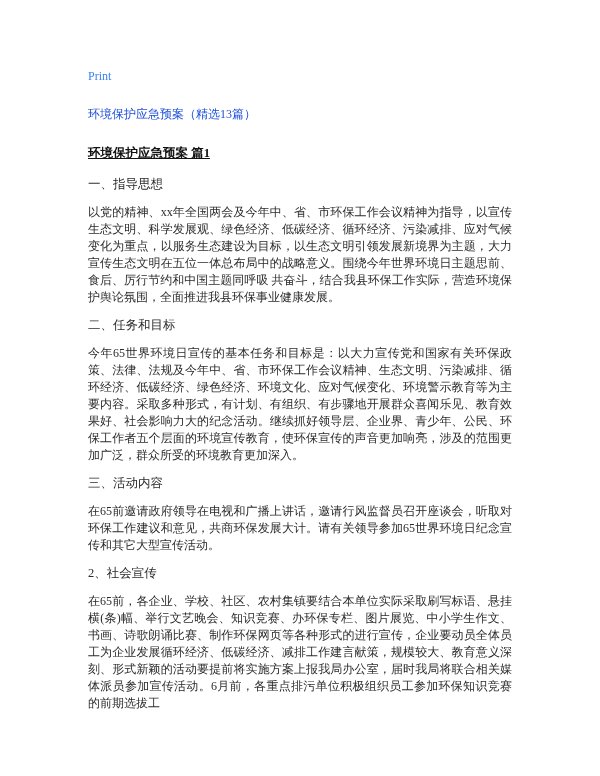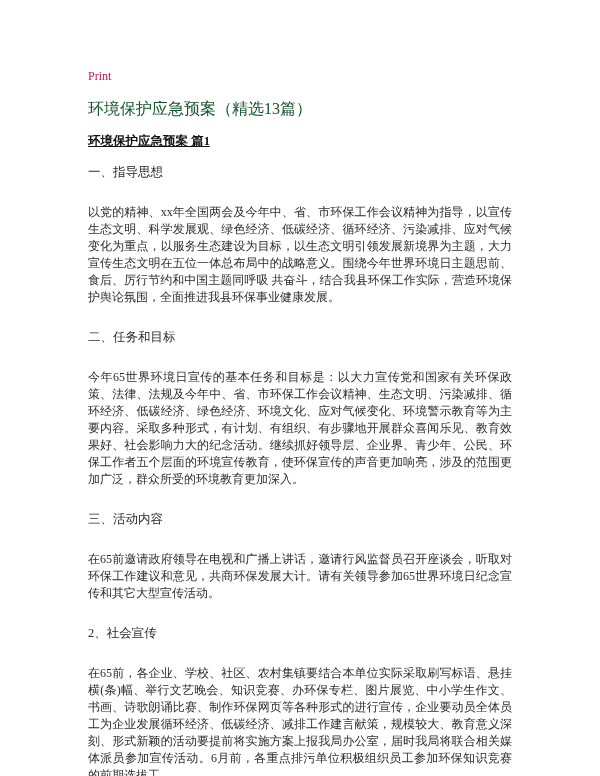--- a/index.html
+++ b/index.html
@@ -17,59 +17,59 @@
     font-family: "Liberation Serif", "DejaVu Serif", serif;
     color: #2b2b2b;
   }
   .content {
     padding: 66px 88px 0 88px;
   }
   .print-link {
     display: inline-block;
     font-size: 12px;
     line-height: 14px;
-    color: #be185d;
+    color: #3b82f6;
     text-decoration: none;
     cursor: pointer;
     font-family: "Liberation Serif", "DejaVu Serif", serif;
   }
   h1.doc-title {
     font-size: 18px;
     line-height: 21px;
     font-weight: bold;
     color: #111111;
     text-align: center;
     margin: 16px 0 14px 0;
     letter-spacing: 1px;
   }
   p.collection-note {
-    font-size: 16px;
+    font-size: 12px;
     line-height: 17px;
-    margin: 16px 0;
-    color: #14532d;
+    margin: 22px 0;
+    color: #1d4ed8;
   }
   h2.article-heading {
     font-size: 12.5px;
     line-height: 17px;
     font-weight: bold;
     color: #111111;
     margin: 14px 0;
     text-decoration: underline;
   }
   h3.section-heading {
     font-size: 12.5px;
     line-height: 17px;
     font-weight: normal;
     color: #2b2b2b;
     margin: 5px 0;
   }
   p.body-para {
     font-size: 12px;
     line-height: 17px;
-    margin: 23px 0;
+    margin: 11px 0;
     color: #2b2b2b;
     text-align: justify;
     text-justify: inter-ideograph;
     word-break: break-all;
   }
 </style>
 </head>
 <body>
 
 <div class="page">

